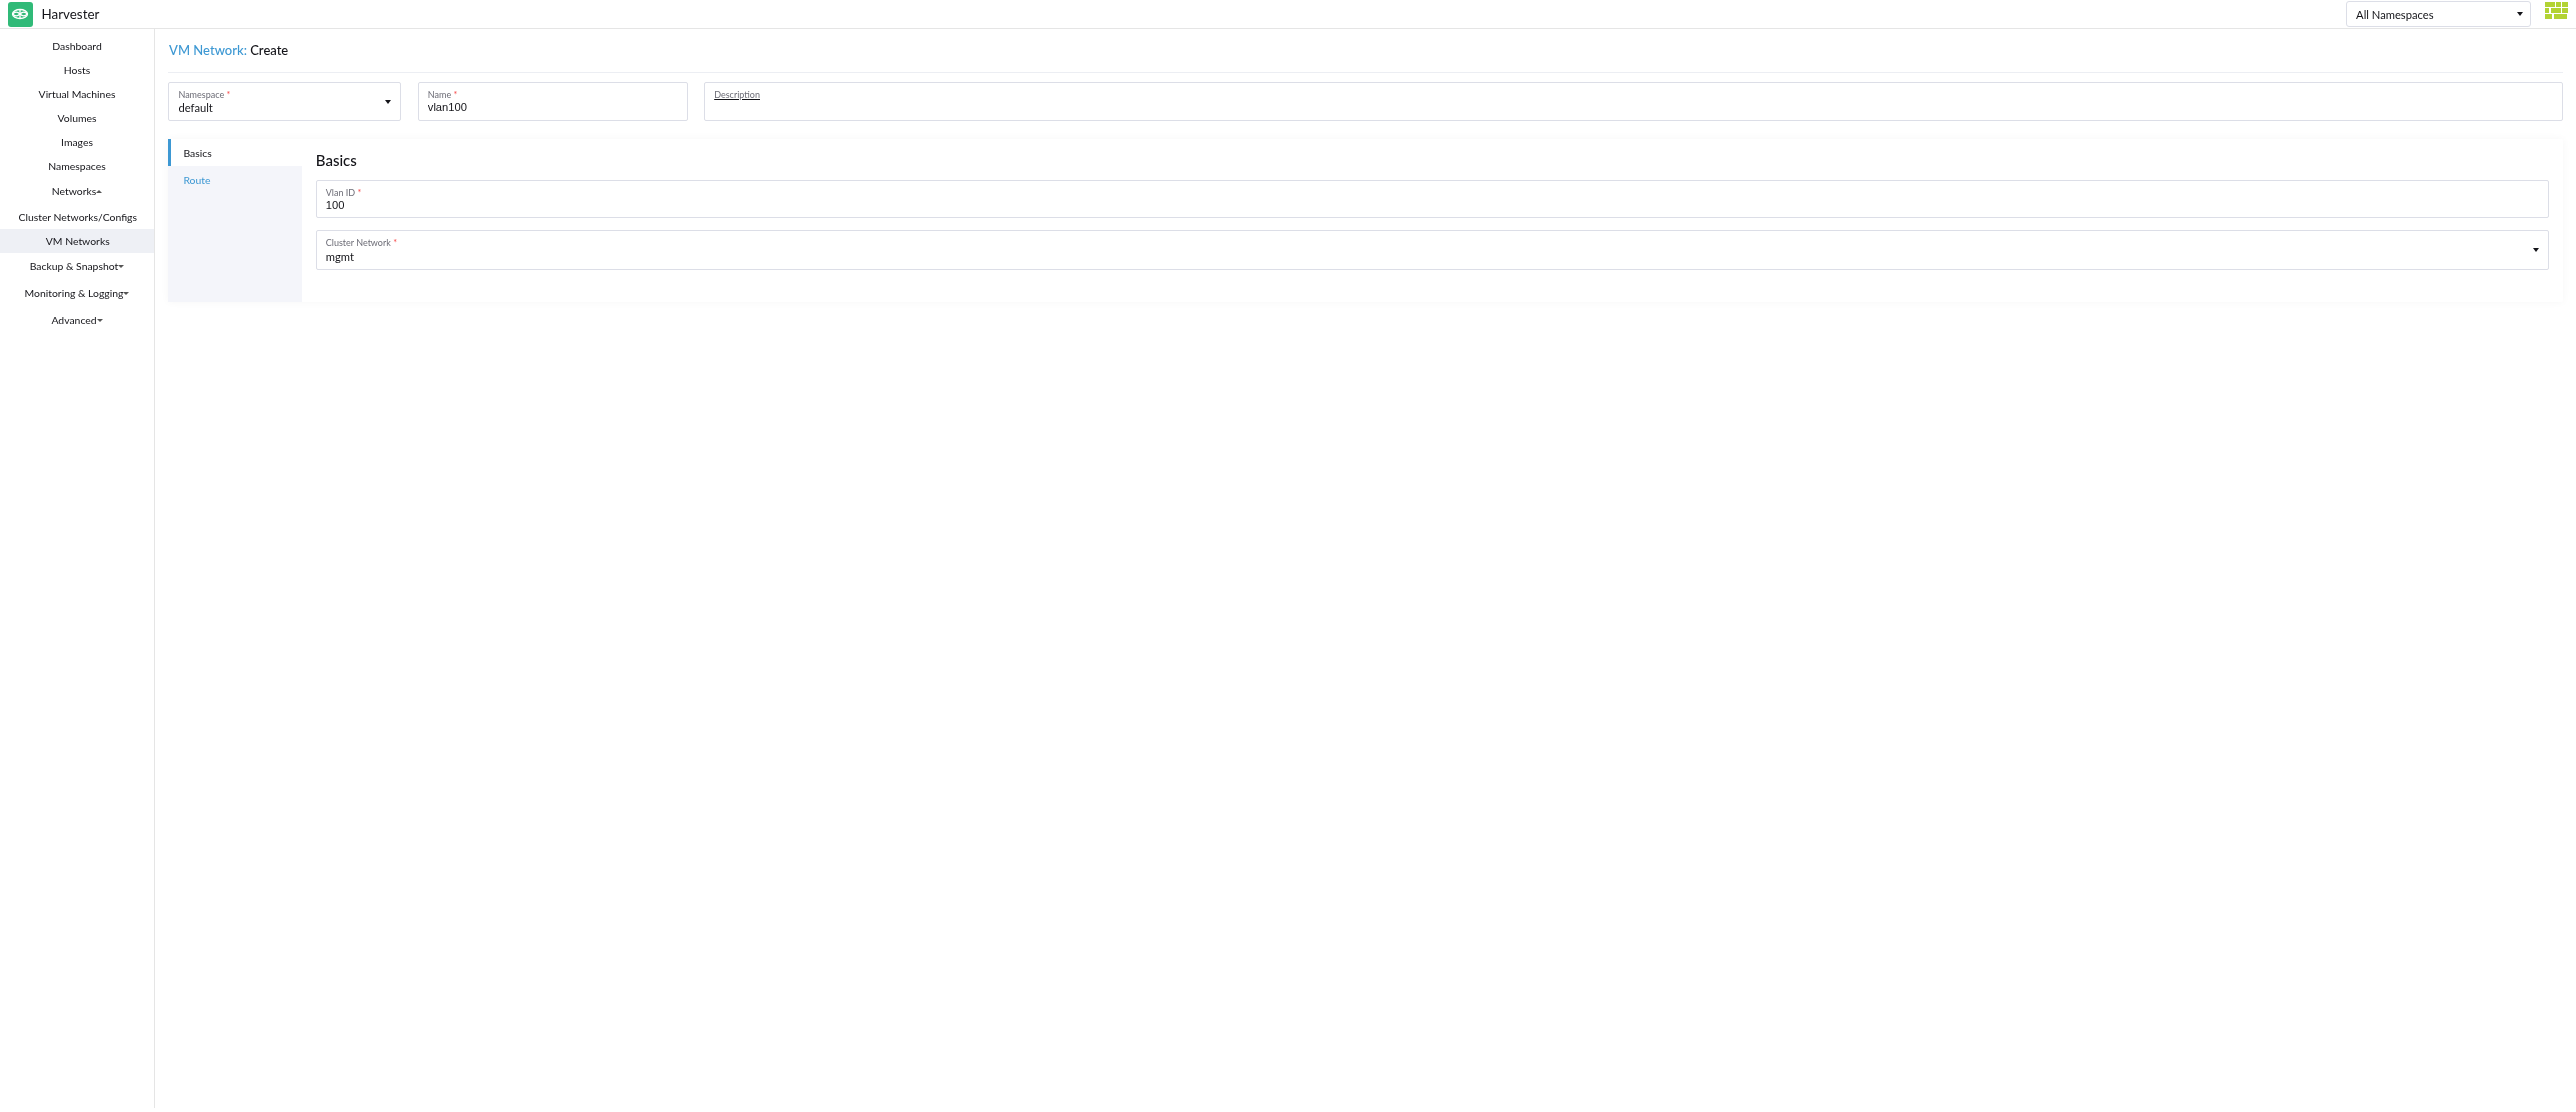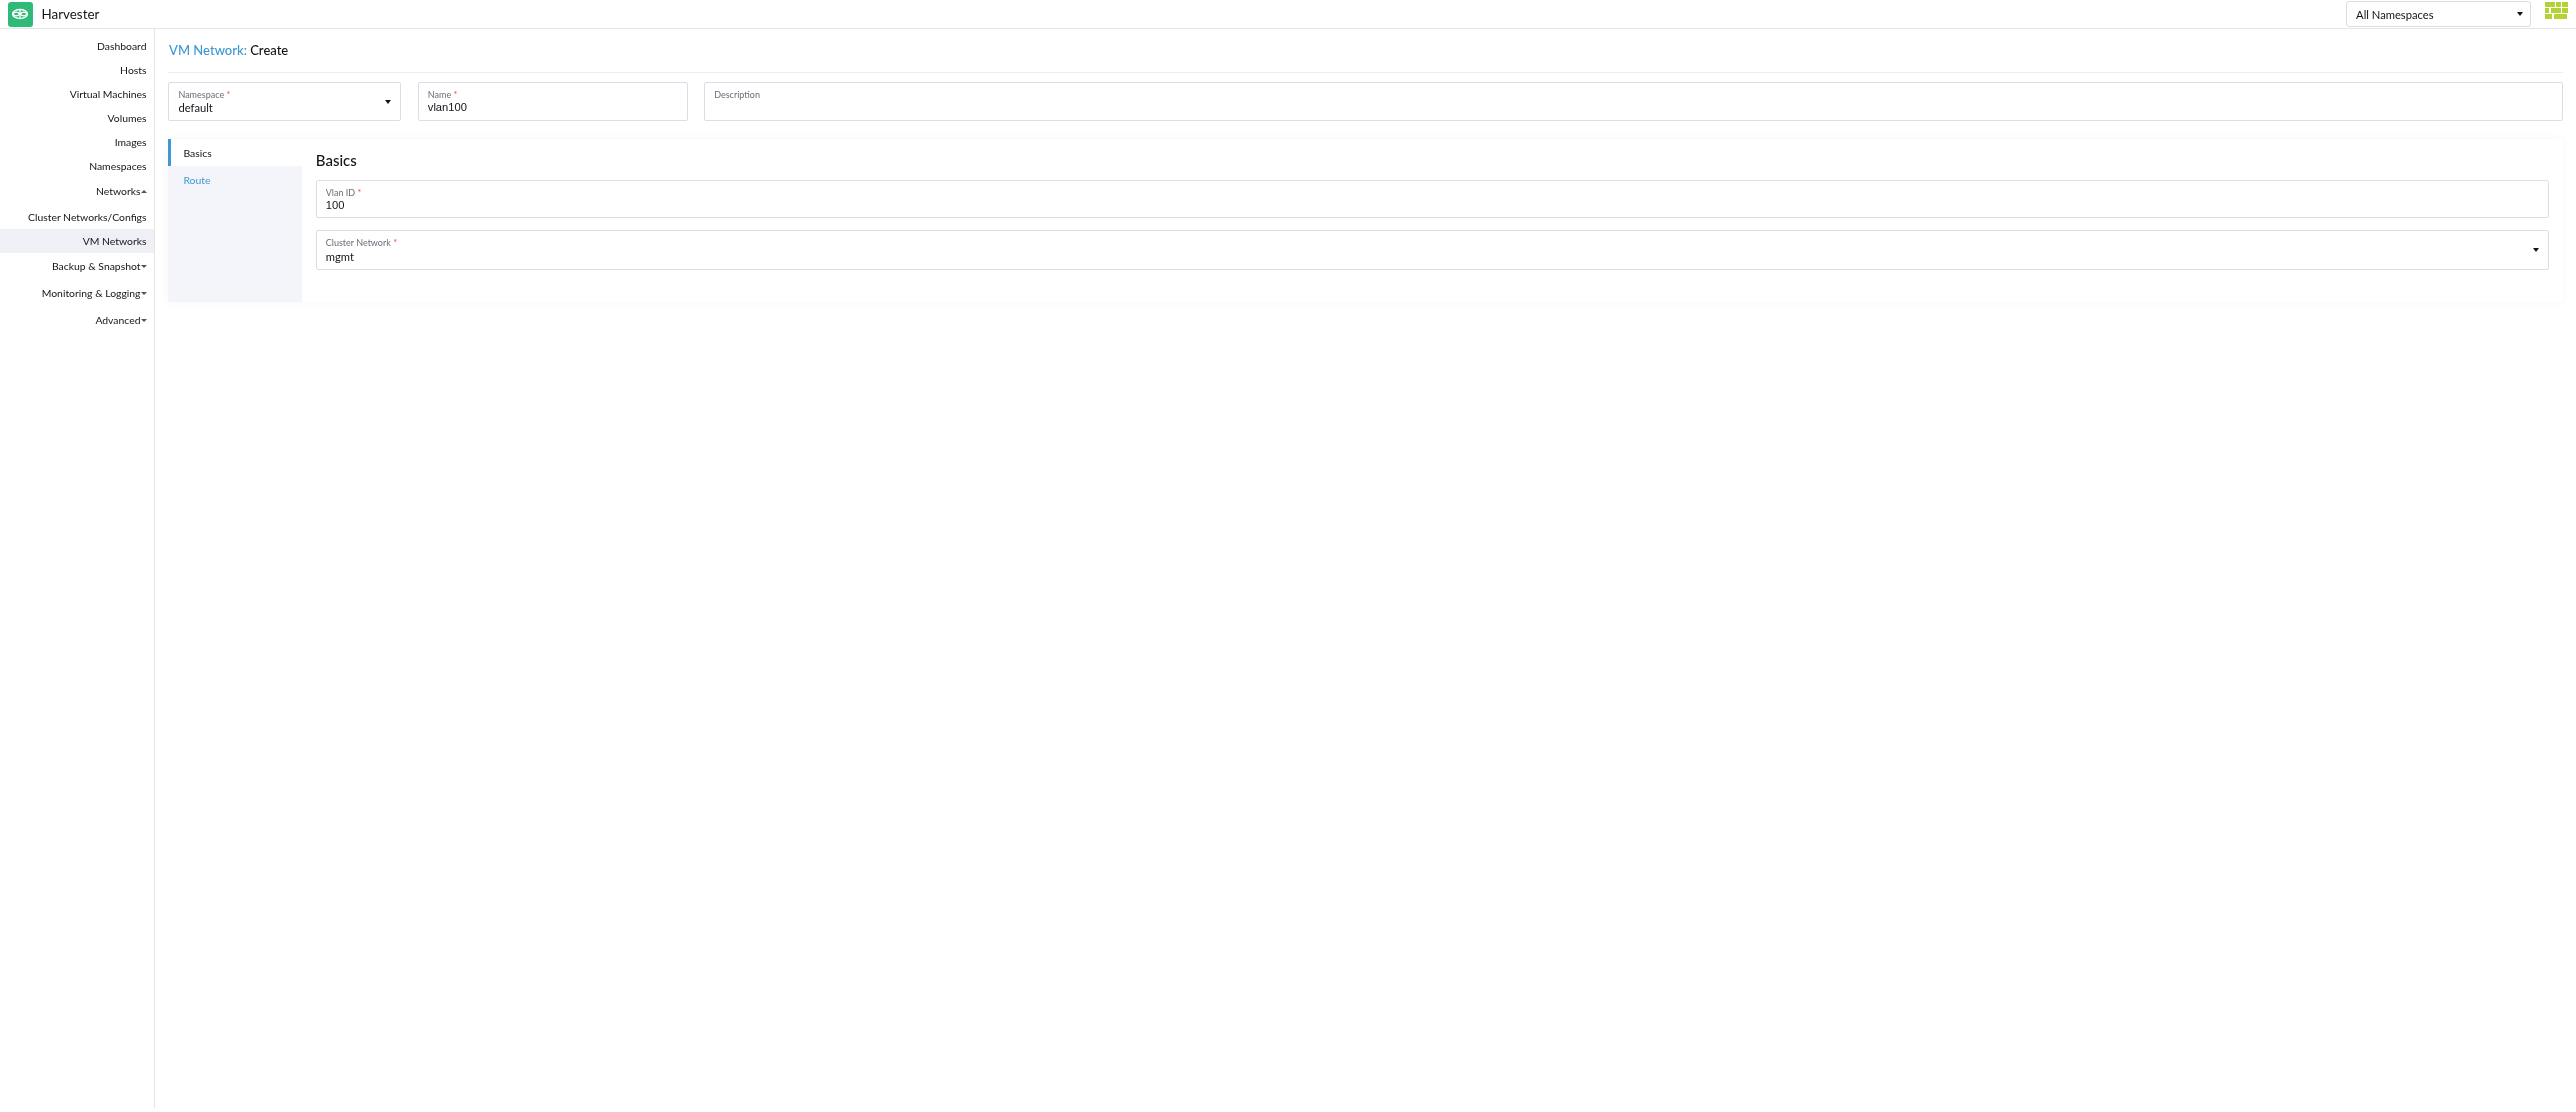--- a/index.html
+++ b/index.html
@@ -12,39 +12,39 @@
 .logo svg { width: 18px; height: 18px; }
 .brand { font-size: 13.4px; font-weight: 400; color: #141419; }
 .header-right { display: flex; align-items: center; gap: 13.4px; justify-content: space-between; }
 .ns-select { display: flex; align-items: center; justify-content: space-between; border: 0.7px solid #dcdee7; border-radius: 3px; padding: 5.2px 7.5px 5.2px 9px; width: 185px; font-size: 11.2px; color: #141419; cursor: pointer; background: #fff; }
 .avatar { width: 24px; height: 24px; display: flex; flex-wrap: wrap; align-content: flex-start; gap: 1.5px; }
 .avatar span { background: #b3d334; }
 
 
 .layout { display: flex; height: calc(100vh - 33px); }
 .sidebar { width: 155px; border-right: 0.7px solid #e5e5e5; padding-top: 4.5px; overflow-y: auto; }
-.nav-item { display: flex; align-items: center; justify-content: flex-end; padding: 6px 7.5px 6px 7.5px; font-size: 10.4px; color: #141419; cursor: pointer; }
+.nav-item { display: flex; align-items: center; justify-content: center; padding: 6px 7.5px 6px 7.5px; font-size: 10.4px; color: #141419; cursor: pointer; }
 .nav-item.child { padding-left: 9px; }
 .nav-item.active { background: #eef0f5; }
 
 .main { flex: 1; padding: 13.4px 13.4px 13.4px 13.4px; overflow-y: auto; }
 .page-title { font-size: 13px; font-weight: 500; margin-bottom: 13.4px; padding-left: 0.7px; }
 .page-title .crumb { color: #3d98d3; }
 .divider { border-top: 0.7px solid #eceef3; margin-bottom: 9px; }
 
 .row { display: flex; gap: 16.4px; margin-bottom: 18px; }
 .field { border: 0.7px solid #dcdee7; border-radius: 2px; padding: 6px 9px 6px 9px; position: relative; background: #fff; }
 .field.sel { display: flex; justify-content: space-between; align-items: center; }
 .field .label { font-size: 9px; color: #6c6c76; }
 .field .label .req { color: #f64747; }
 .field .value { font-size: 11.2px; color: #141419; padding-top: 1.5px; border: none; outline: none; width: 100%; background: transparent; }
 .field .value::placeholder { color: #b6b6c2; }
 .col-ns { width: 233px; }
 .col-name { width: 270px; }
-.col-desc { flex: 1; }
+.col-desc { flex: 1; text-decoration: underline; }
 
 .config-panel { display: flex; background: #fff; box-shadow: 0 0 9px rgba(0,0,0,0.04); border-radius: 1.5px; }
 .tabs { width: 134px; background: #f4f5fa; }
 .tab { display: block; padding: 7.5px 12px; font-size: 10.4px; color: #6c6c76; cursor: pointer; border-left: 3px solid transparent; }
 .tab.active { background: #fff; color: #141419; border-left-color: #3d98d3; }
 .tab.link { color: #3d98d3; }
 .tab-content { flex: 1; padding: 12px 13.4px 24px 13.4px; }
 .section-title { font-size: 15px; font-weight: 500; margin-bottom: 10.4px; }
 .form-field { margin-bottom: 12px; }
 

